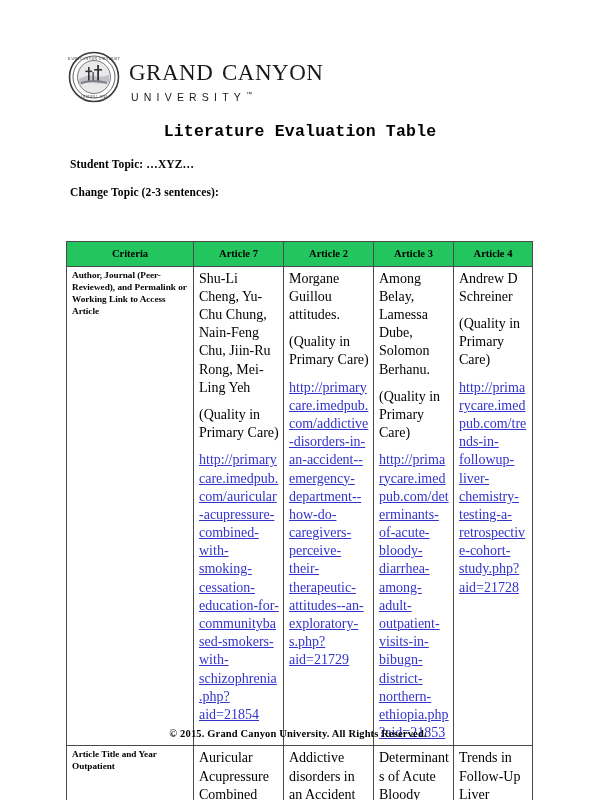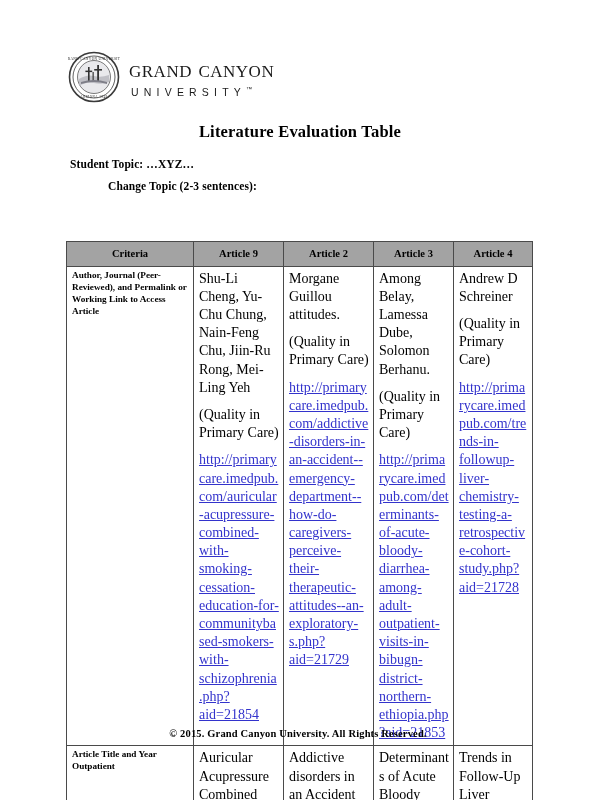--- a/index.html
+++ b/index.html
@@ -42,21 +42,21 @@
   .seal svg { display: block; }
   .wordmark {
     margin-left: 9px;
     display: flex;
     flex-direction: column;
     justify-content: center;
     line-height: 1;
   }
   .wordmark .line1 {
     font-family: "Liberation Serif", "DejaVu Serif", serif;
-    font-size: 24px;
+    font-size: 33px;
     letter-spacing: 0.5px;
     color: #1a1a1a;
     white-space: nowrap;
     font-variant: small-caps;
     text-transform: lowercase;
   }
   .wordmark .line2 {
     font-family: "Liberation Sans", "DejaVu Sans", sans-serif;
     font-size: 10.5px;
     letter-spacing: 5.2px;
@@ -75,30 +75,31 @@
   
   .doc-title {
     position: absolute;
     left: 0;
     top: 122px;
     width: 600px;
     text-align: center;
     font-size: 16.5px;
     font-weight: bold;
     letter-spacing: 0.2px;
+    font-family: Liberation Mono, monospace;
   }
   .field {
     position: absolute;
     left: 70px;
     font-size: 11.5px;
     font-weight: bold;
     letter-spacing: 0.1px;
   }
   .field-student { top: 158px; }
-  .field-topic { top: 180px; margin-left: 38px; }
+  .field-topic { top: 186px; }
 
   
   .tbl-wrap {
     position: absolute;
     left: 66px;
     top: 241px;
     width: 466px;
   }
   table.lit {
     border-collapse: collapse;
@@ -109,21 +110,21 @@
   table.lit th, table.lit td {
     border: 1px solid #4a4a4a;
     vertical-align: top;
     padding: 3px 4px 3px 5px;
     line-height: 1.30;
     word-wrap: break-word;
     overflow-wrap: break-word;
     word-break: break-word;
   }
   table.lit th {
-    background: #a3a3a3;
+    background: #22c55e;
     text-align: center;
     font-weight: bold;
     font-size: 10.5px;
     padding: 5px 3px 5px 3px;
     vertical-align: middle;
   }
   col.c-criteria { width: 127px; }
   col.c-a1 { width: 90px; }
   col.c-a2 { width: 90px; }
   col.c-a3 { width: 80px; }
@@ -197,21 +198,21 @@
       <colgroup>
         <col class="c-criteria">
           <col class="c-a1">
           <col class="c-a2">
           <col class="c-a3">
           <col class="c-a4">
       </colgroup>
       <thead>
         <tr>
           <th>Criteria</th>
-          <th>Article 9</th>
+          <th>Article 7</th>
           <th>Article 2</th>
           <th>Article 3</th>
           <th>Article 4</th>
         </tr>
       </thead>
       <tbody>
         <tr class="row-authors">
           <td class="criteria-cell">Author, Journal (Peer-Reviewed), and Permalink or Working Link to Access Article</td>
 
           <td class="content-cell">

